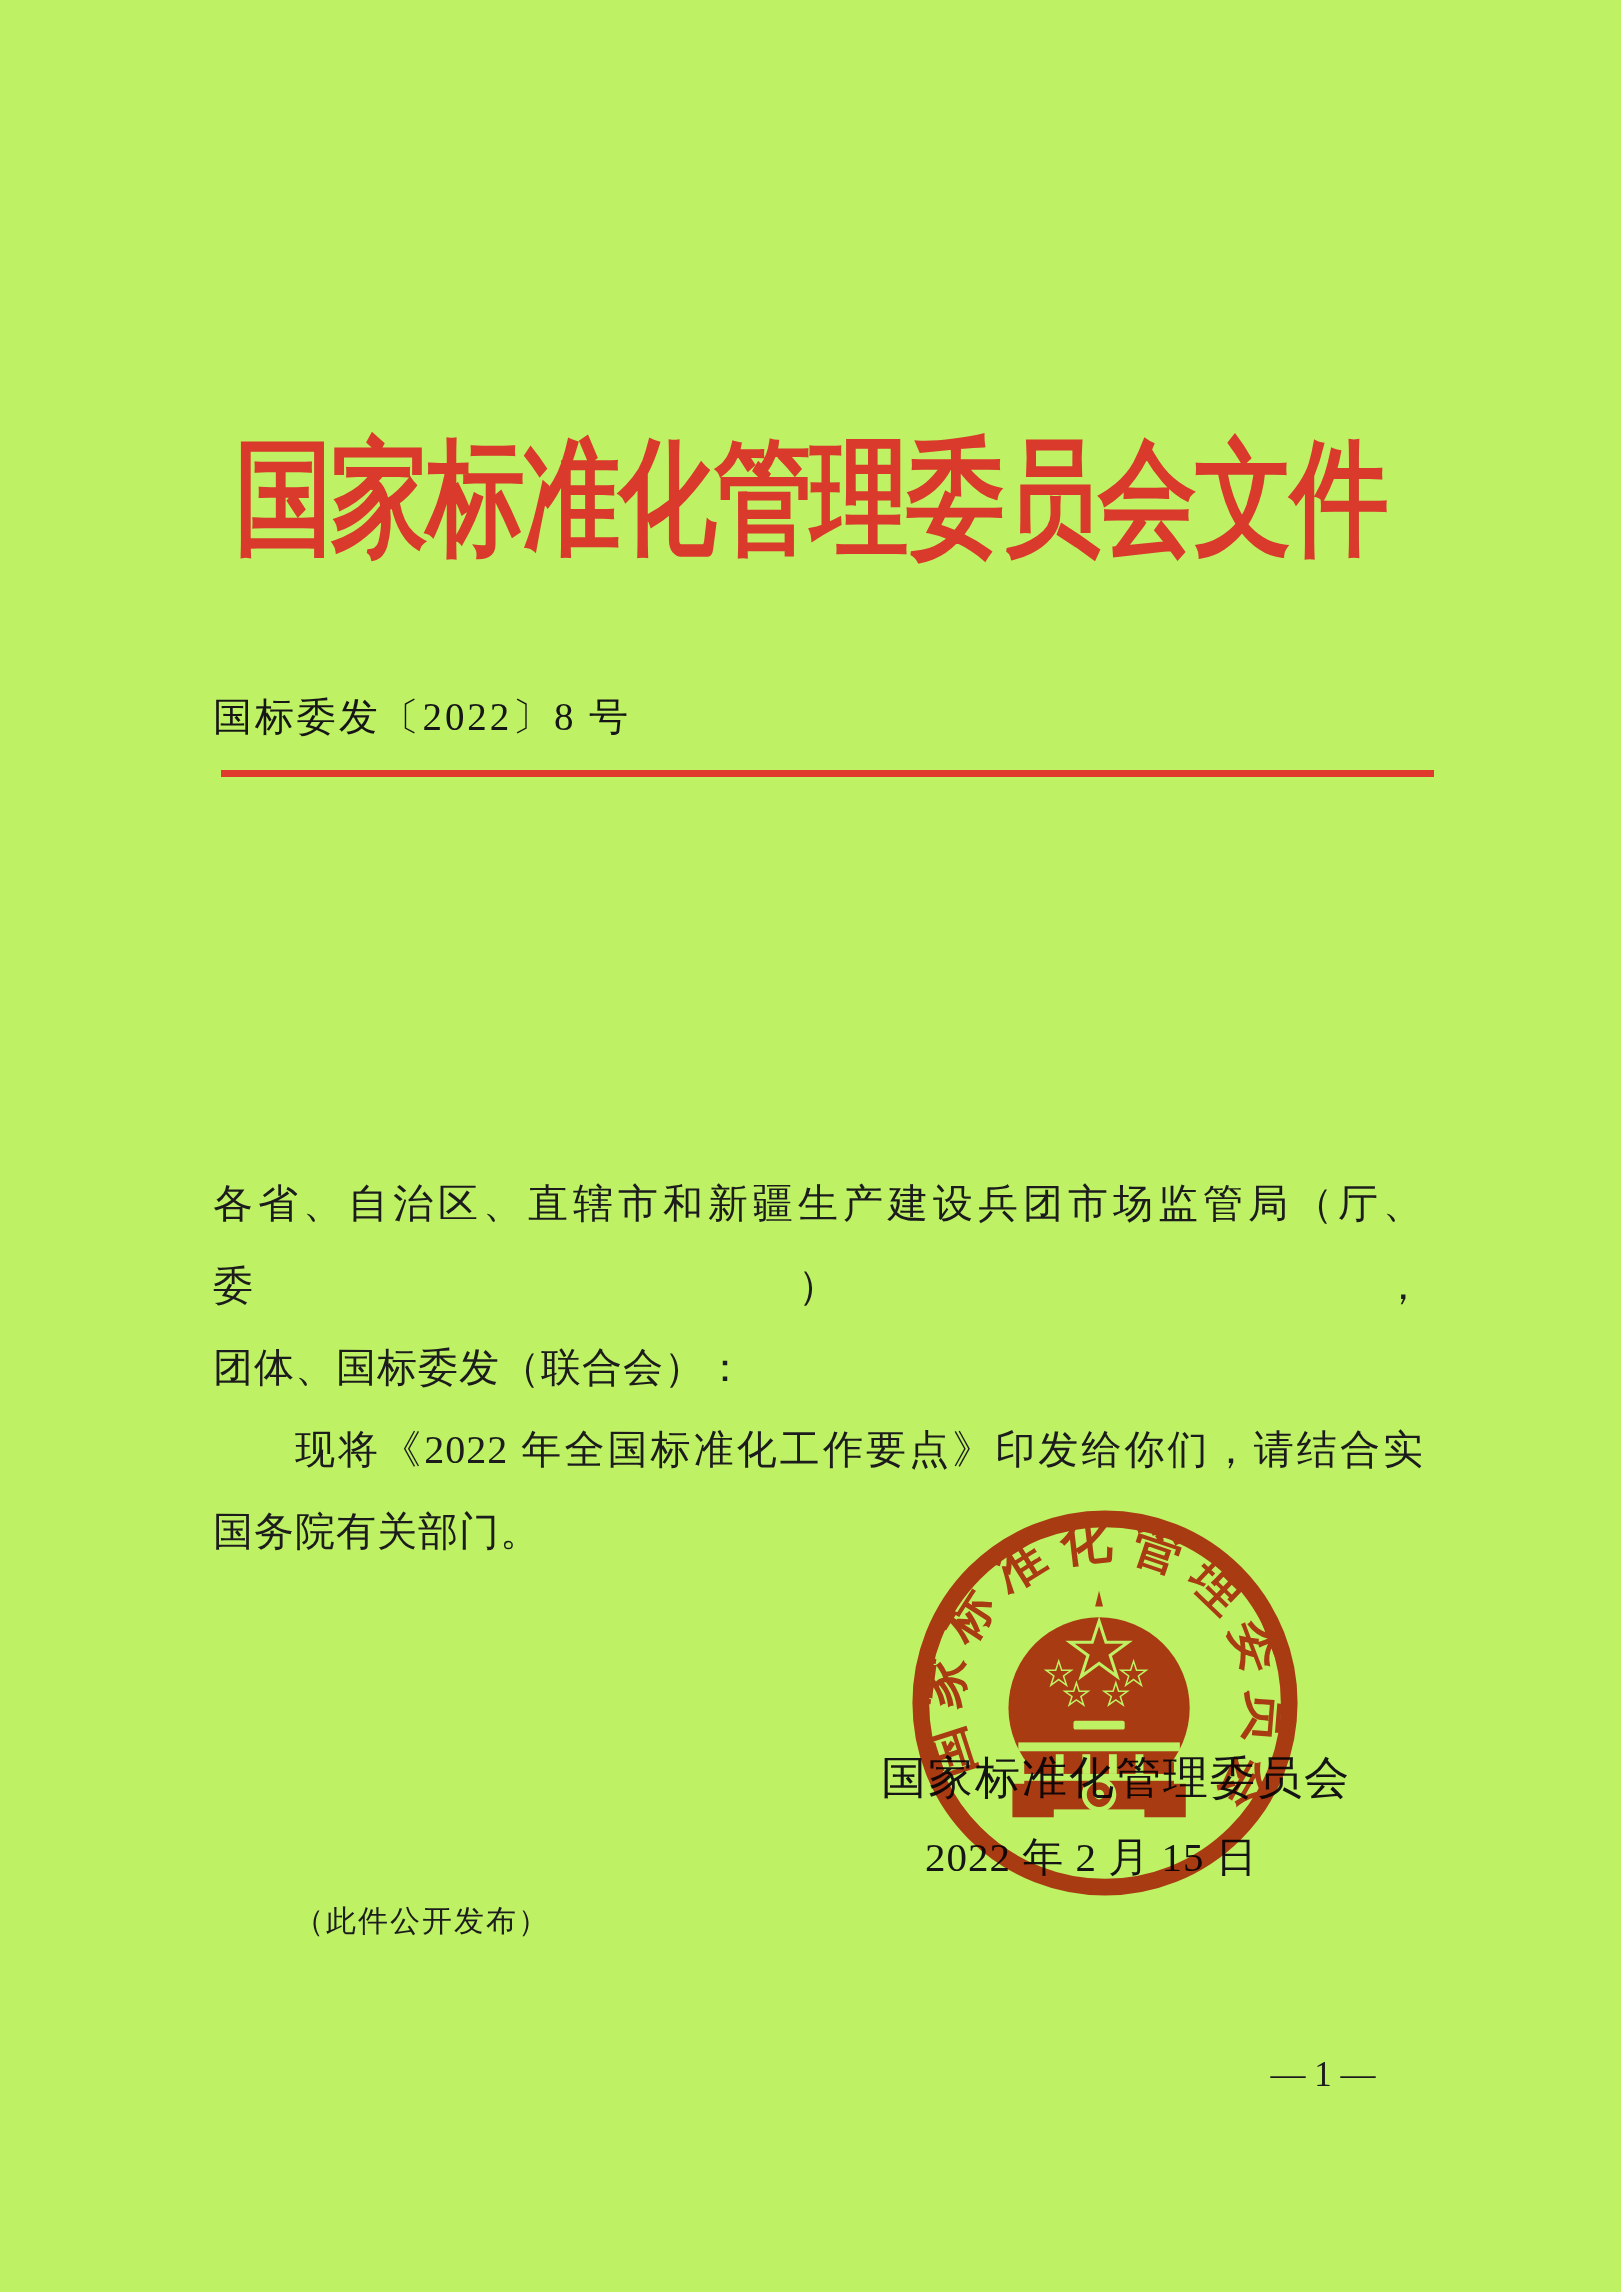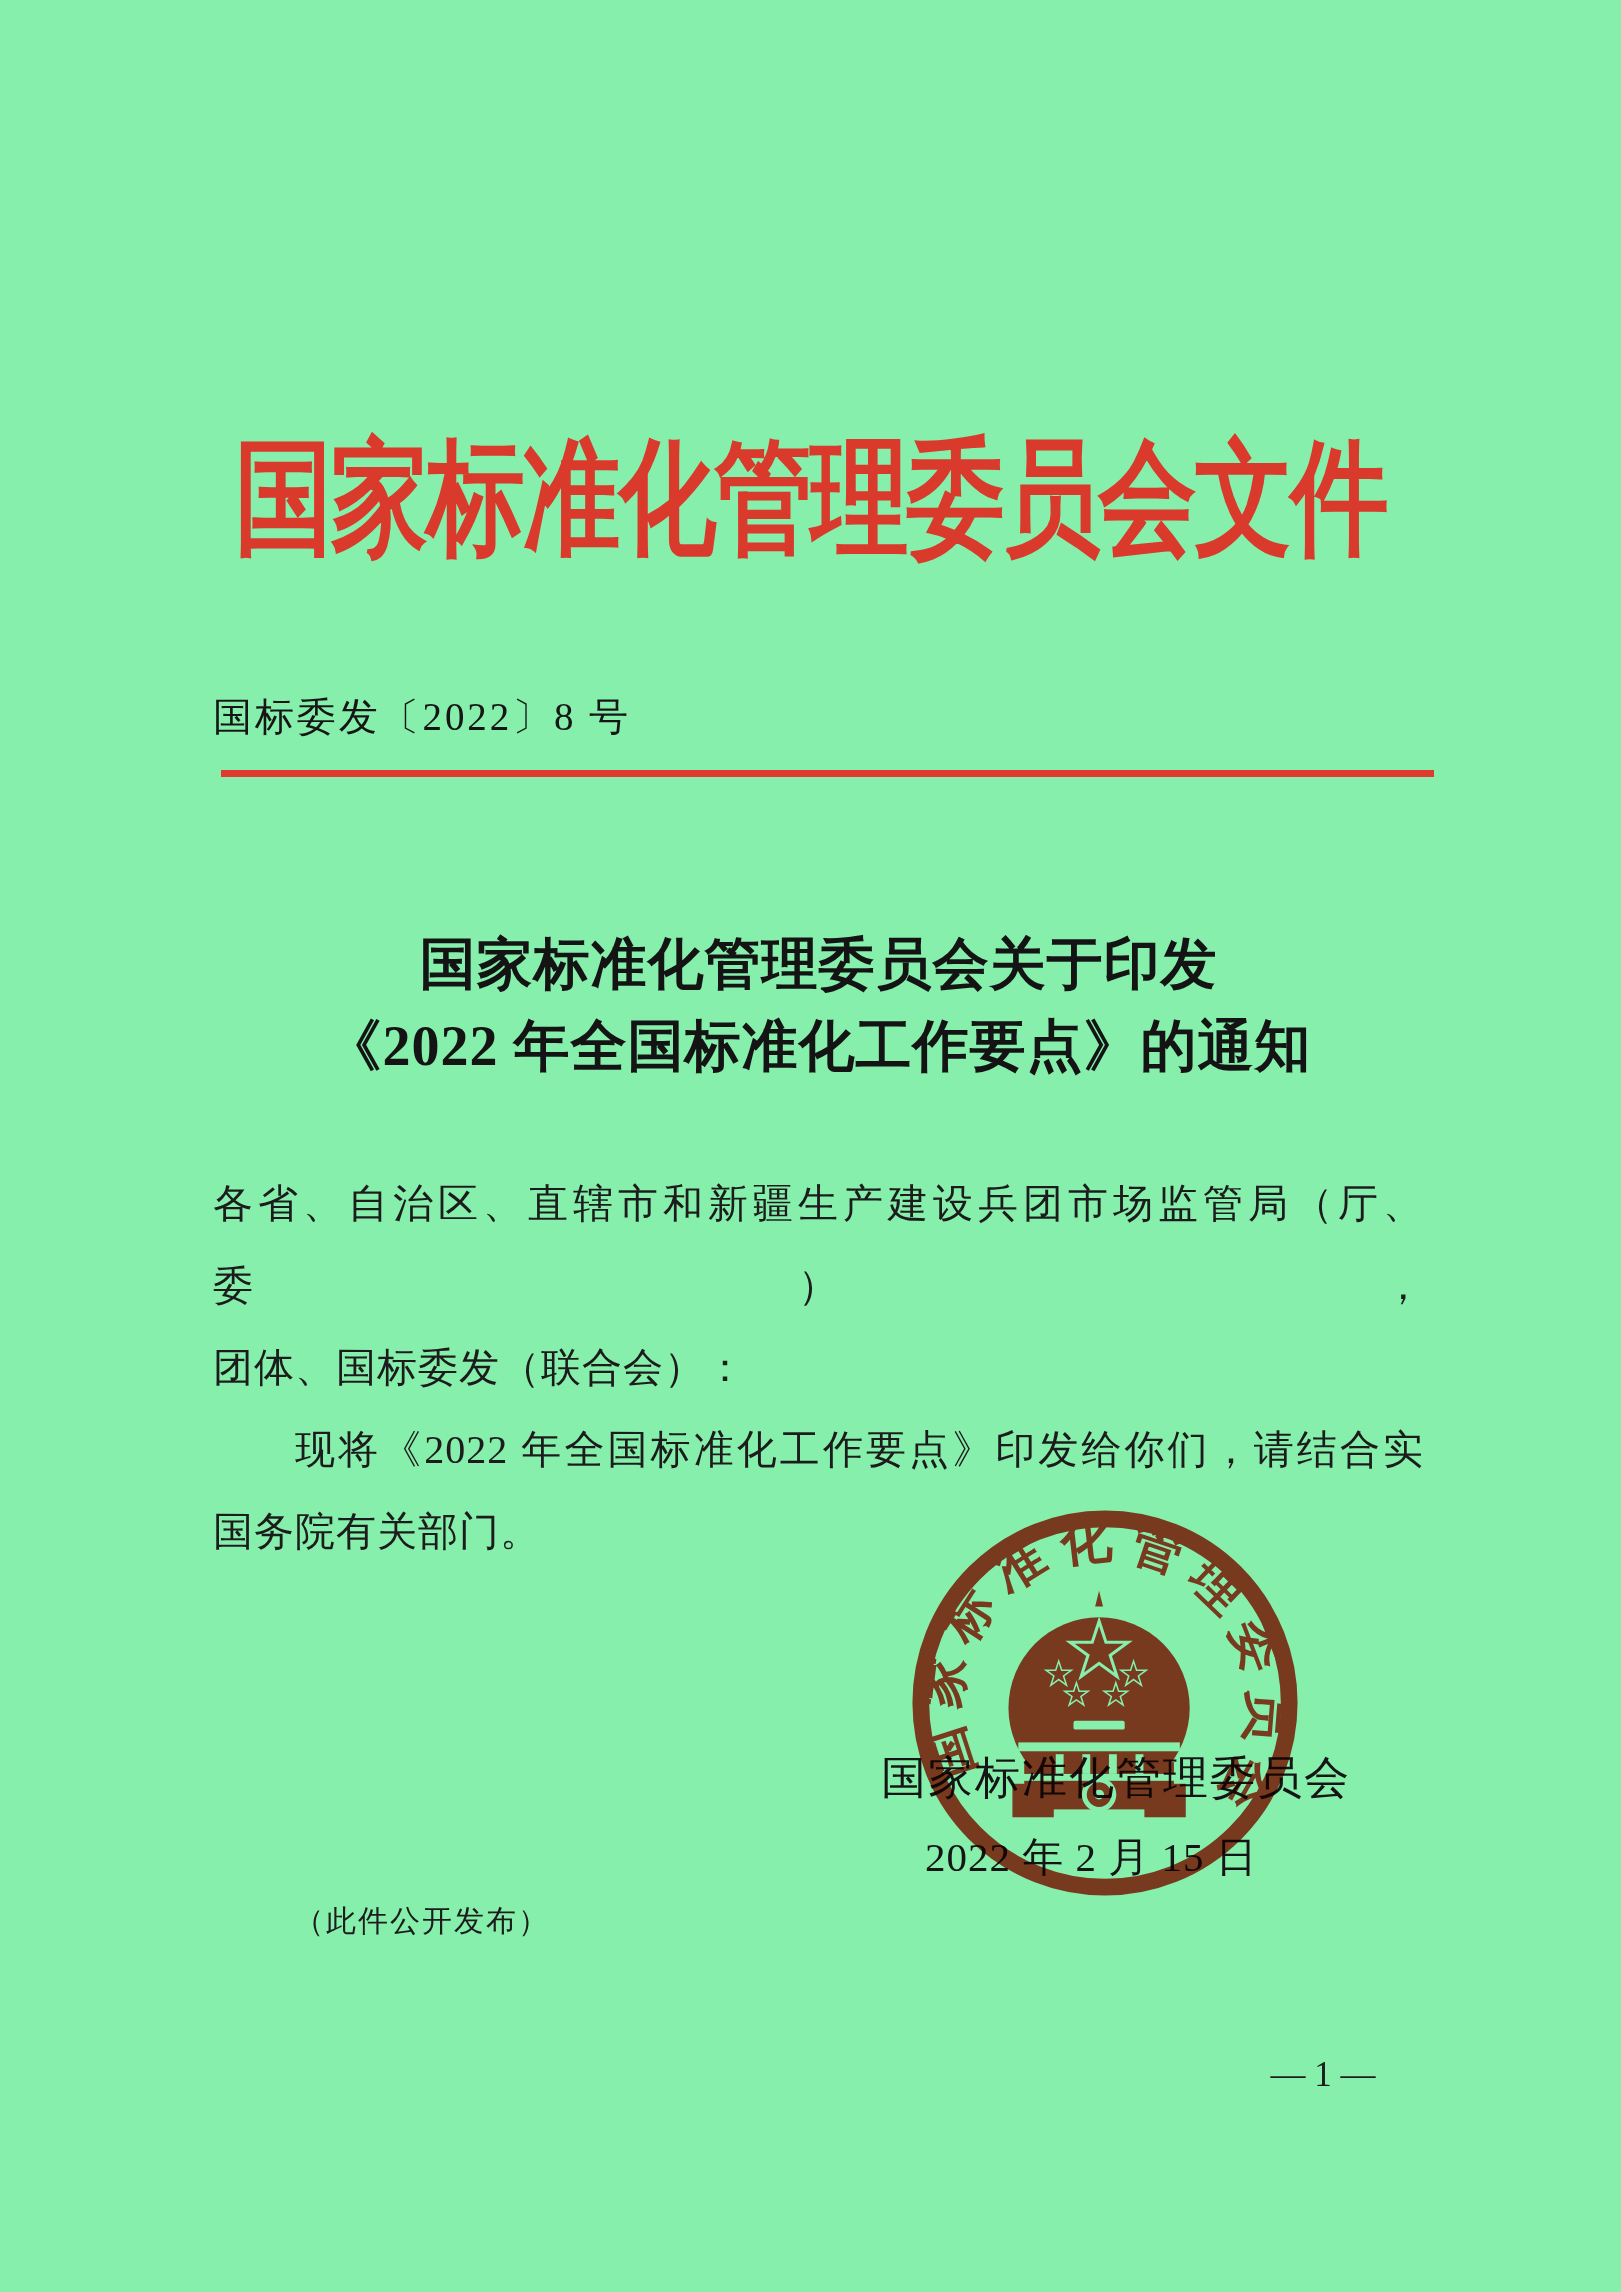--- a/index.html
+++ b/index.html
@@ -1,20 +1,20 @@
 <!DOCTYPE html>
 <html><head>
 <meta charset="utf-8">
 <style>
   html,body{margin:0;padding:0;background:#e8e8e8;}
   .page{
     position:relative;
     width:1621px;height:2293px;
     margin:0 auto;
-    background:#86efac;
+    background:#bef264;
     overflow:hidden;
     font-family:"Liberation Serif","DejaVu Serif",serif;
     color:#1c1c1c;
   }
   .header-title{
     position:absolute;top:416px;left:205px;width:1211px;
     text-align:center;white-space:nowrap;
     font-size:98px;font-weight:700;letter-spacing:-2px;
     color:#d93a2c;
     transform:scaleY(1.28);transform-origin:top center;
@@ -64,24 +64,20 @@
 <body>
 
 <div class="page">
 
   <div class="header-title">国家标准化管理委员会文件</div>
 
   <div class="doc-number">国标委发〔2022〕8 号</div>
 
   <div class="red-line"></div>
 
-  <div class="doc-title">
-    <div>国家标准化管理委员会关于印发</div>
-    <div>《2022 年全国标准化工作要点》的通知</div>
-  </div>
 
   <div class="body-block">
     <div class="jline">各省、自治区、直辖市和新疆生产建设兵团市场监管局（厅、委），</div>
     <div>团体、国标委发（联合会）：</div>
     <div class="jline indent">现将《2022 年全国标准化工作要点》印发给你们，请结合实</div>
     <div>国务院有关部门。</div>
   </div>
 
   <div class="signature">国家标准化管理委员会</div>
 

